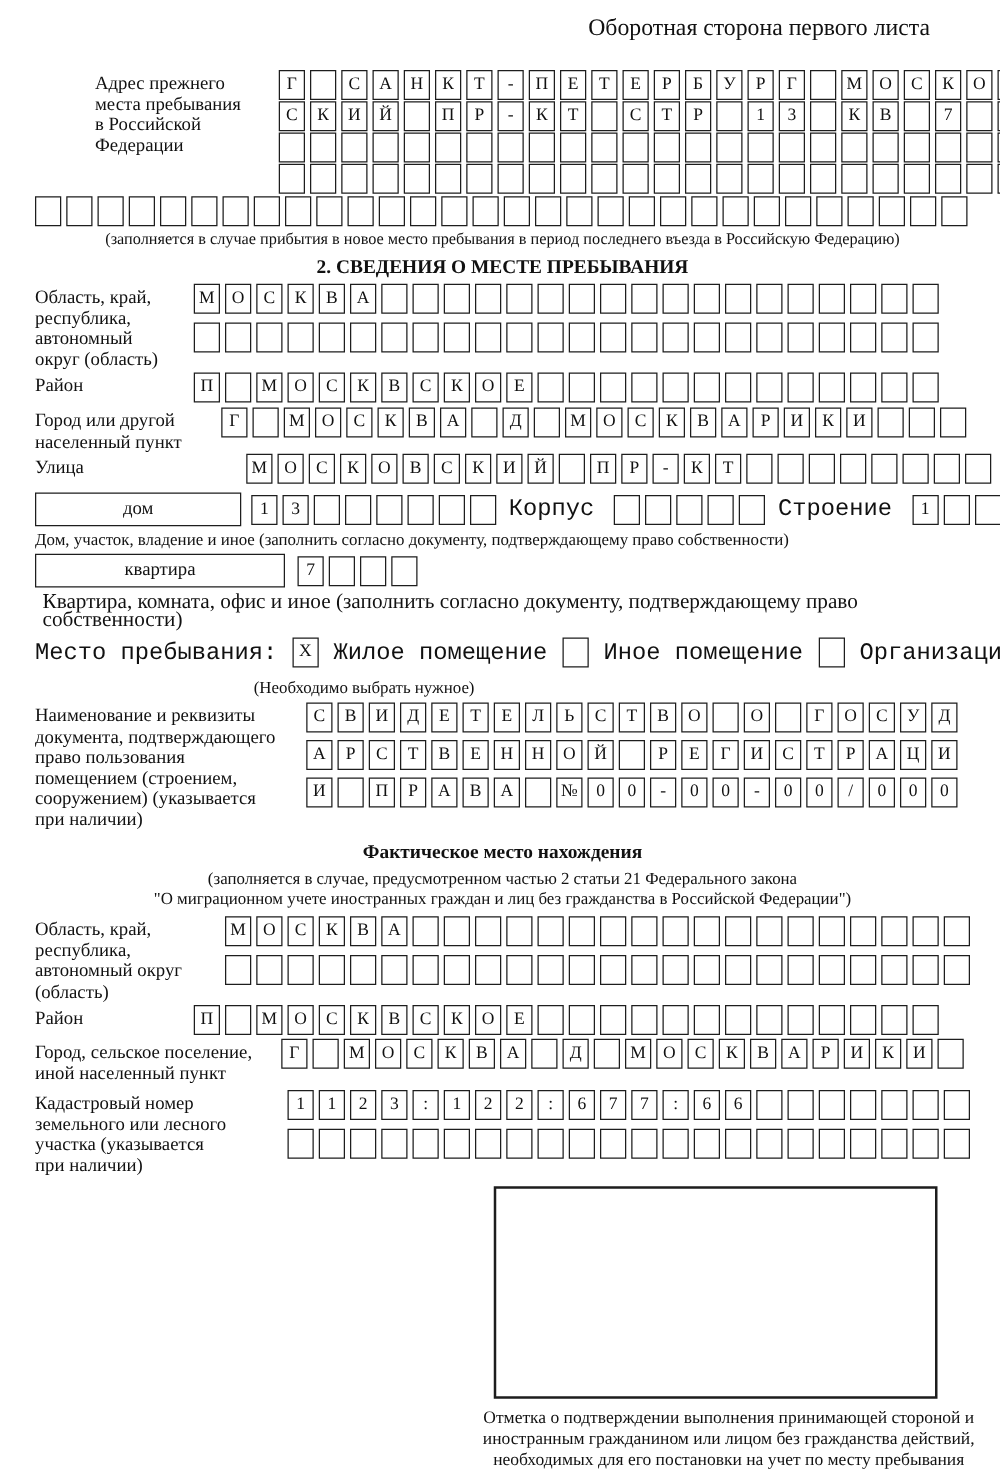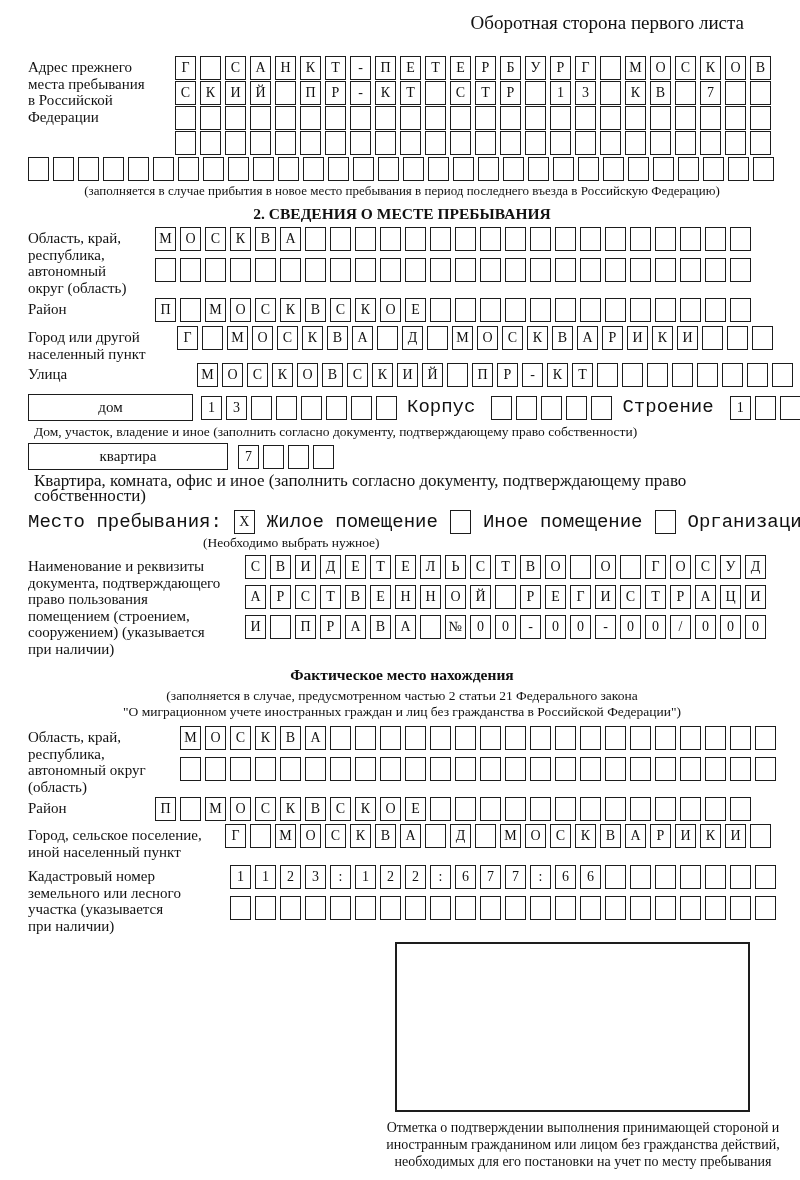--- a/index.html
+++ b/index.html
@@ -26,21 +26,21 @@
 
   .type-rect {
     border:1.6px solid #1d1d1d; height:27px;
     display:flex; align-items:center; justify-content:center;
     font-size:15px; flex:none; background:#fff;
   }
   .inline-lbl { font-size:19px; line-height:24px; flex:none;font-family:Liberation Mono, monospace; }
 
   
   .sec1 { margin-top:24px; }
-  .sec1 .lbl { width:147px; }
+  .sec1 .lbl { width:147px;margin-left:48px; }
   .sec1 .rows { gap:1px; }
   .fullrow { margin-top:2px; }
   .sec1-cap { margin-top:2px; text-align:center; }
 
   
   .sec2-title { margin-top:6px; }
   .region-blk { margin-top:4px; }
   .region-blk .lbl { width:127px; }
   .region-blk .rows { gap:7px; }
   .district-row { margin-top:2px; }
@@ -48,28 +48,28 @@
   .city-blk { margin-top:4px; }
   .city-blk .lbl { width:149px; }
   .street-row { margin-top:1px;gap:42px; }
   .street-row .lbl { width:127px; }
 
   .house-row { margin-top:7px; align-items:center; }
   .house-rect { width:165px; }
   .house-row .boxes { margin-left:8px; }
   .korpus-lbl { margin-left:10px; margin-right:8px; line-height:27px; }
   .stroenie-lbl { margin-left:10px; margin-right:8px; line-height:27px; }
-  .house-cap { margin-top:3px; margin-left:6px; font-size:13.5px; }
+  .house-cap { margin-top:3px; font-size:13.5px; }
   .apt-row { margin-top:4px; align-items:center; }
   .apt-rect { width:200px; }
   .apt-row .boxes { margin-left:10px; }
   .apt-cap { margin-top:3px; margin-left:6px; font-size:17px; }
 
   .stay-row { margin-top:7px; align-items:flex-start; gap:12px; }
-  .stay-note { margin-top:1px; margin-left:175px; font-size:13.5px; line-height:15px; }
+  .stay-note { margin-top:8px; margin-left:175px; font-size:13.5px; line-height:15px; }
 
   .doc-blk { margin-top:5px; }
   .doc-blk .lbl { width:217px; }
   .doc-blk .rows { gap:6px; }
 
   
   .fact-title { margin-top:8px; }
   .fact-note { margin-top:4px; font-size:13.5px; line-height:16px; text-align:center; }
   .region2-blk { margin-top:6px; }
   .region2-blk .lbl { width:152px; }

